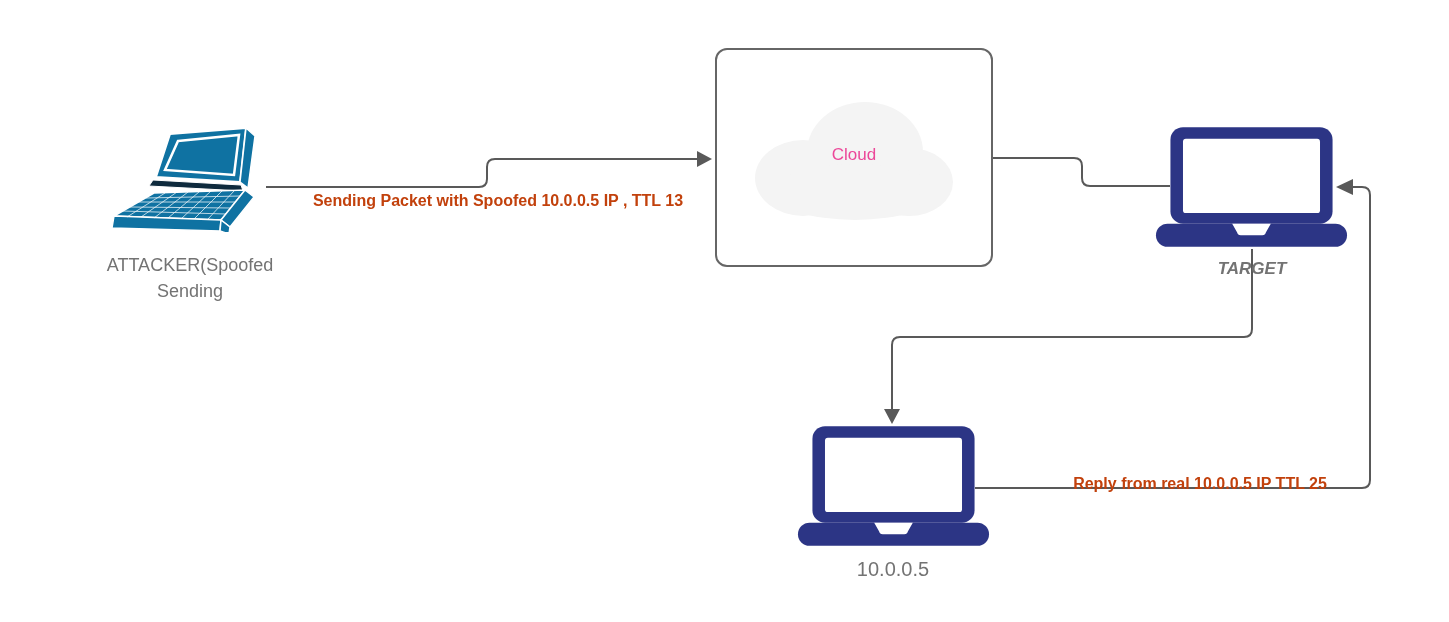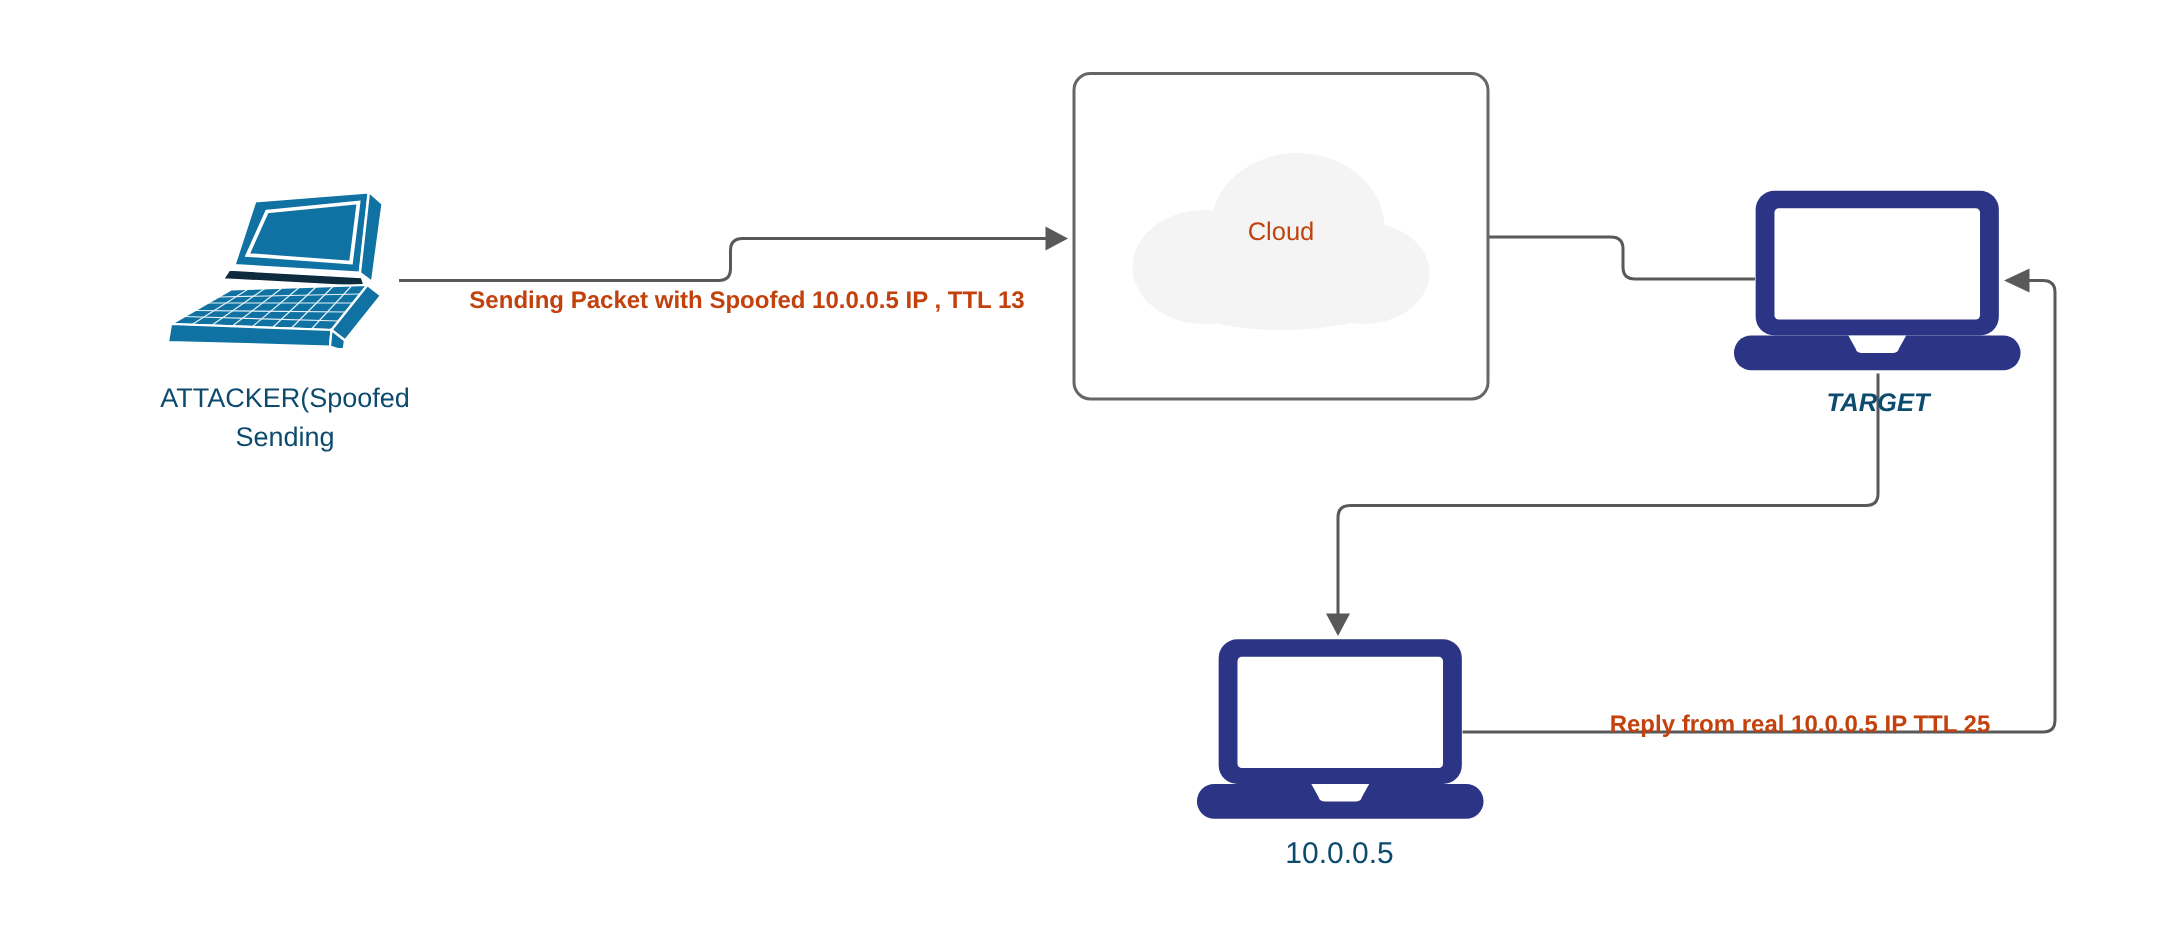--- a/index.html
+++ b/index.html
@@ -8,29 +8,29 @@
     font-family:"Liberation Sans", sans-serif; overflow:hidden;
   }
   .layer { position:absolute; left:0; top:0; }
   .node { position:absolute; }
   .cloud-box {
     position:absolute; left:715px; top:48px; width:274px; height:215px;
     background:#ffffff; border:2px solid #666666; border-radius:12px;
   }
   .cloud-label {
     position:absolute; left:0; right:0; top:95px; text-align:center;
-    font-size:17px; color:#c2410c;
+    font-size:17px; color:#ec4899;
   }
   .edge-label {
     position:absolute; transform:translateX(-50%);
     font-size:16px; font-weight:bold; color:#c2410c; white-space:nowrap;
   }
   .node-label {
     position:absolute; transform:translateX(-50%); text-align:center;
-    font-size:18px; line-height:26px; color:#0c4a6e; white-space:nowrap;
+    font-size:18px; line-height:26px; color:#737373; white-space:nowrap;
   }
   .node-label.small { font-size:20px; }
   .node-label.target { font-size:17px; font-weight:bold; font-style:italic; }
 </style>
 </head>
 <body>
 
 <div class="canvas">
 
   <svg class="layer" width="1449" height="622" viewBox="0 0 1449 622">

